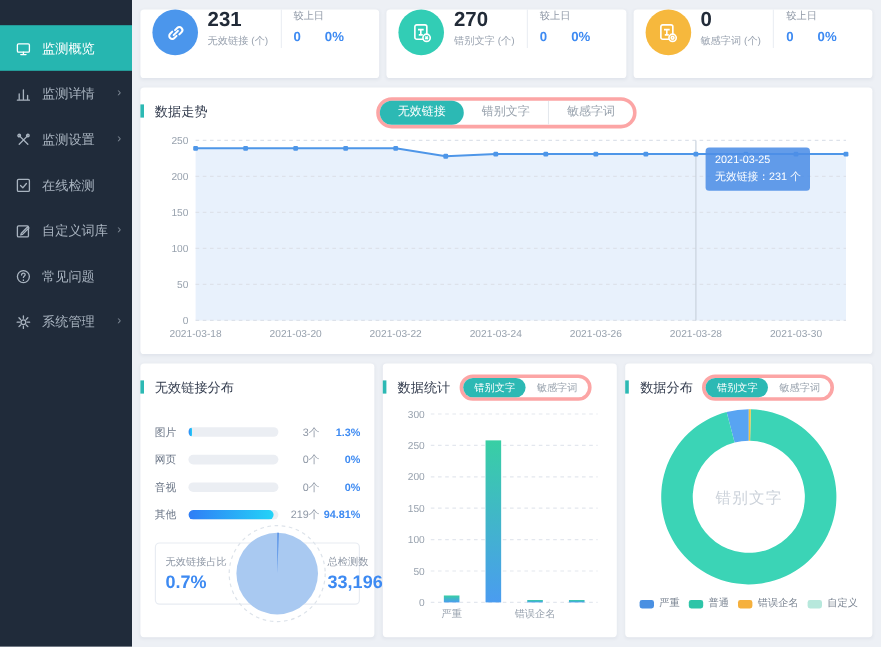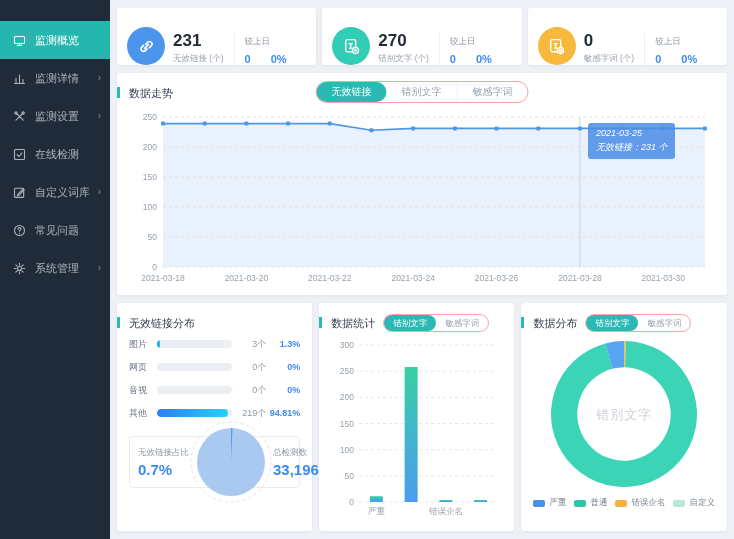--- a/index.html
+++ b/index.html
@@ -15,54 +15,54 @@
   .side-item .chev{margin-left:auto;font-size:10px;color:#7f8a96;line-height:1}
   .side-item.active{background:#26b6b0;color:#fff}
   .side-label{white-space:nowrap}
 
   
   .main{flex:1;padding:8px 7px;display:flex;flex-direction:column;gap:8px;min-width:0}
   .card,.panel{background:#fff;border-radius:3px;box-shadow:0 1px 3px rgba(30,50,90,.06)}
 
   
   .stat-row{display:flex;gap:6px;height:57px;flex-shrink:0}
-  .stat-card{flex:1;display:flex;align-items:flex-end;padding:0 10px;min-width:0}
+  .stat-card{flex:1;display:flex;align-items:flex-start;padding:0 10px;min-width:0}
   .stat-icon{width:38px;height:38px;border-radius:50%;display:flex;align-items:center;justify-content:center;margin-right:8px;flex-shrink:0}
   .stat-icon svg{width:21px;height:21px}
   .stat-num{font-size:17px;font-weight:bold;color:#222b38;line-height:1.1}
   .stat-label{font-size:8.5px;color:#9aa3b0;margin-top:2px;white-space:nowrap}
   .stat-divider{width:1px;height:32px;background:#eceff4;margin:0 10px;flex-shrink:0}
   .cmp-label{font-size:8.5px;color:#8f98a6;white-space:nowrap}
   .cmp-vals{display:flex;gap:20px;font-size:11px;font-weight:bold;color:#3d8af2;margin-top:5px}
 
   
   .trend-panel{height:222px;padding:10px 12px 4px;position:relative;flex-shrink:0}
   .panel-header{display:flex;align-items:center;position:relative;height:20px}
   .panel-title{font-size:11px;font-weight:normal;color:#333c4e;position:relative;white-space:nowrap}
   .panel-title::before{content:"";position:absolute;left:-12px;top:1px;width:3px;height:11px;background:#2cb9b4}
 
-  .tab-group{display:inline-flex;align-items:center;border:1px solid #fca5a5;border-radius:999px;background:#fff}
+  .tab-group{display:inline-flex;align-items:center;border:3px solid #fca5a5;border-radius:999px;background:#fff}
   .tab{padding:0 15px;height:20px;line-height:20px;font-size:10px;color:#98a2ad;cursor:pointer;border-radius:999px;white-space:nowrap}
   .tab.active{background:#2cb9b4;color:#fff}
   .tab.sep{border-left:1px solid #e4e8ed;border-radius:0 999px 999px 0}
   .tabs-lg{position:absolute;left:50%;transform:translateX(-50%);top:-2px}
   .tabs-sm{margin-left:8px}
   .tabs-sm .tab{height:16px;line-height:16px;font-size:8.5px;padding:0 9px}
 
   .chart-area{position:relative;height:176px;margin-top:6px}
   .chart-area svg{display:block}
   .tick{font-size:8.5px;fill:#98a2ae}
   .tooltip{position:absolute;background:rgba(77,142,230,.88);color:#fff;font-size:9px;padding:4px 8px;border-radius:3px;line-height:1.55;pointer-events:none;white-space:nowrap;z-index:2}
 
   
   .bottom-row{display:flex;gap:7px;flex:1;min-height:0}
   .bpanel{flex:1;padding:10px 12px;position:relative;min-width:0}
   .bpanel.wide{flex:1.06}
 
-  .dist-rows{margin-top:4px}
+  .dist-rows{margin-top:20px}
   .dist-row{display:flex;align-items:center;height:14px;margin-bottom:9px;font-size:9px}
   .dist-label{width:22px;color:#6b7687;flex-shrink:0;white-space:nowrap}
   .dist-track{flex:1;height:8px;background:#ebeef3;border-radius:4px;margin:0 6px;overflow:hidden}
   .dist-fill{height:100%;border-radius:4px;background:linear-gradient(90deg,#2f7df6,#24d3f7)}
   .dist-count{width:28px;text-align:right;color:#8f98a6;flex-shrink:0}
   .dist-pct{width:34px;text-align:right;color:#3d8af2;font-weight:bold;flex-shrink:0}
 
   .summary-card{border:1px solid #e8ecf2;border-radius:4px;height:52px;margin-top:16px;display:flex;align-items:center;justify-content:space-between;padding:0 8px;overflow:visible}
   .sum-block{z-index:1}
   .sum-label{font-size:8.5px;color:#8f98a6;white-space:nowrap}
@@ -266,21 +266,21 @@
             <rect x="240.46153846153845" y="19.199999999999996" width="4" height="4" rx="1" fill="#4e96e8"></rect>
             <rect x="282.1538461538462" y="17.39999999999999" width="4" height="4" rx="1" fill="#4e96e8"></rect>
             <rect x="323.84615384615387" y="17.39999999999999" width="4" height="4" rx="1" fill="#4e96e8"></rect>
             <rect x="365.53846153846155" y="17.39999999999999" width="4" height="4" rx="1" fill="#4e96e8"></rect>
             <rect x="407.2307692307692" y="17.39999999999999" width="4" height="4" rx="1" fill="#4e96e8"></rect>
             <rect x="448.9230769230769" y="17.39999999999999" width="4" height="4" rx="1" fill="#4e96e8"></rect>
             <rect x="490.61538461538464" y="17.39999999999999" width="4" height="4" rx="1" fill="#4e96e8"></rect>
             <rect x="532.3076923076924" y="17.39999999999999" width="4" height="4" rx="1" fill="#4e96e8"></rect>
             <rect x="574" y="17.39999999999999" width="4" height="4" rx="1" fill="#4e96e8"></rect>
           </svg>
-        <div class="tooltip" style="left: 458.923px; top: 14px; font-style: italic;">
+        <div class="tooltip" style="left: 458.923px; top: 14px;">
           <div>2021-03-25</div>
           <div>无效链接：231 个</div>
         </div>
       </div>
     </section>
 
     <section class="bottom-row">
 
       <div class="panel bpanel">
         <div class="panel-header">

